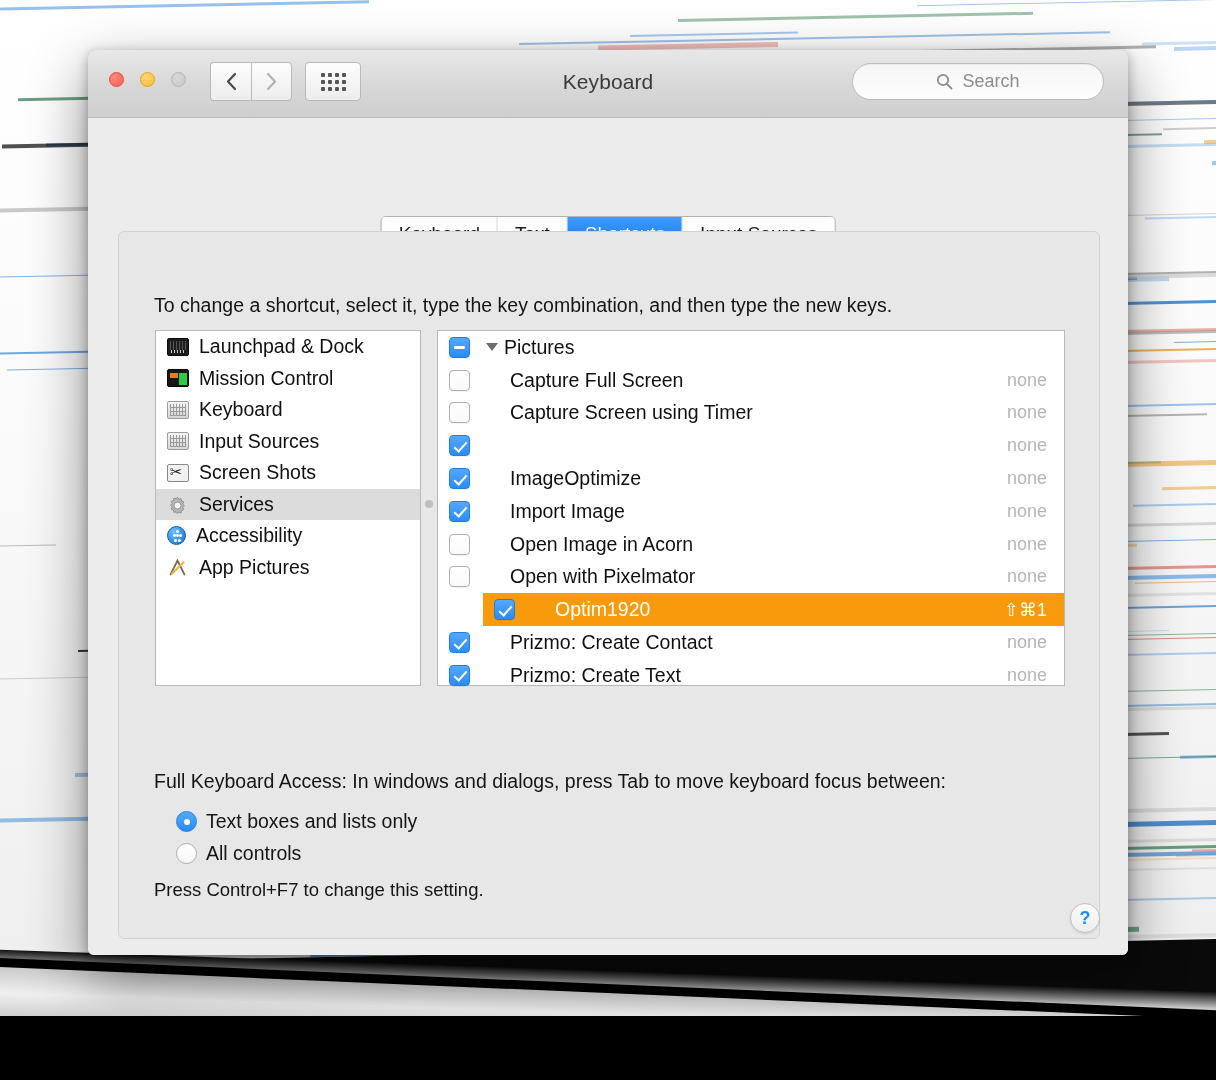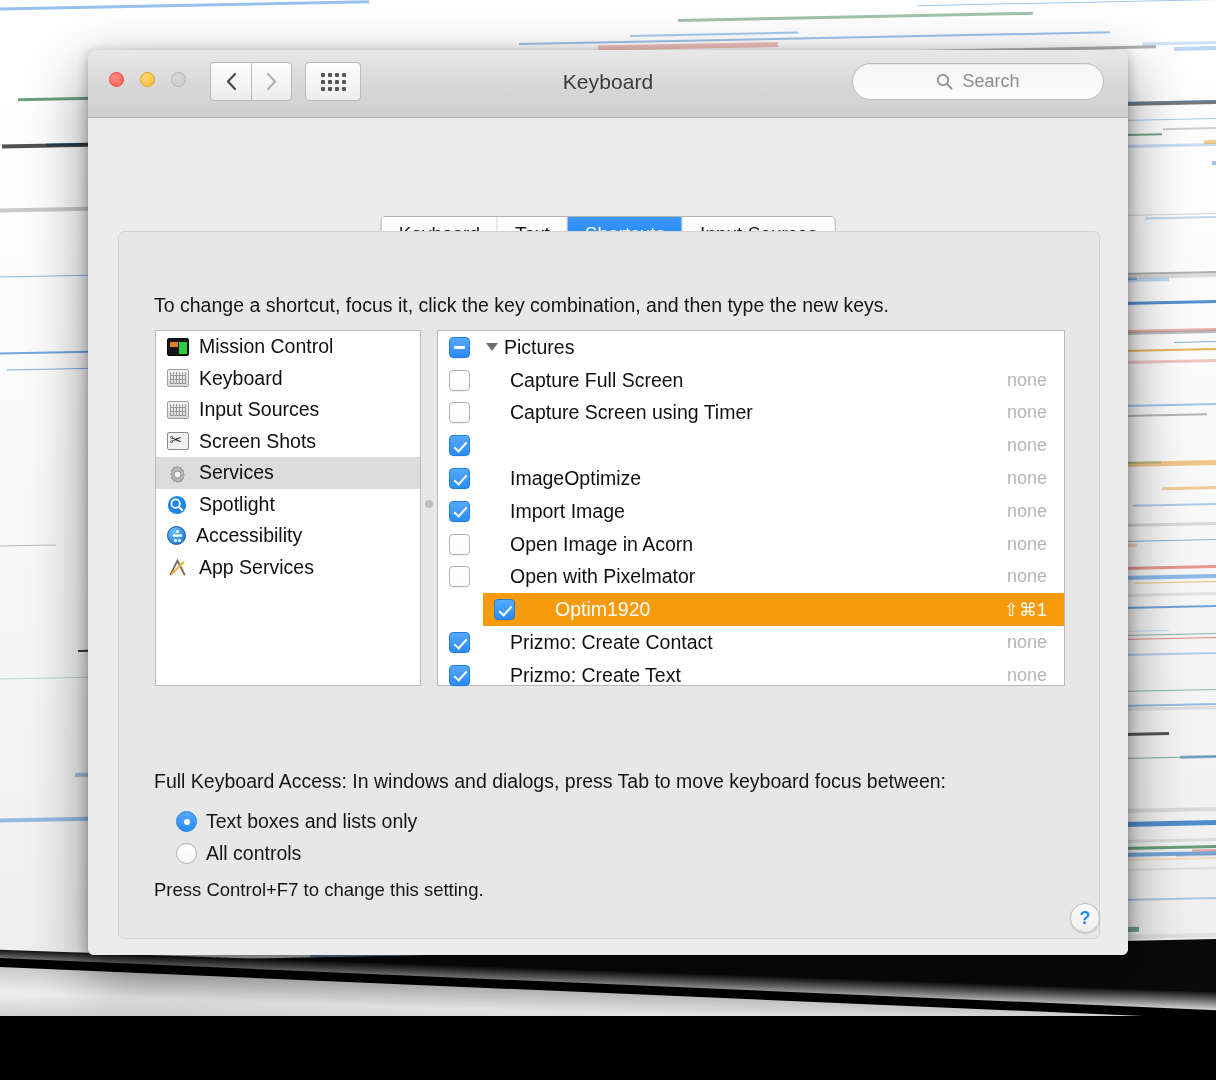--- a/index.html
+++ b/index.html
@@ -438,23 +438,27 @@
 
     <div id="tabbar">
         <div class="tab">Keyboard</div>
         <div class="tab">Text</div>
         <div class="tab active">Shortcuts</div>
         <div class="tab">Input Sources</div>
       </div>
 
     <div id="panel">
 
-      <div id="instruction">To change a shortcut, focus it, click the key combination, and then type the new keys.</div>
+      <div id="instruction">To change a shortcut, select it, type the key combination, and then type the new keys.</div>
 
       <div class="listbox" id="sidebar-list">
+          <div class="side-row">
+            <span class="side-ico ico-launchpad"></span>
+            <span>Launchpad &amp; Dock</span>
+          </div>
           <div class="side-row">
             <span class="side-ico ico-mission"></span>
             <span>Mission Control</span>
           </div>
           <div class="side-row">
             <span class="side-ico ico-keyboard"></span>
             <span>Keyboard</span>
           </div>
           <div class="side-row">
             <span class="side-ico ico-keyboard"></span>
@@ -465,37 +469,29 @@
             <span>Screen Shots</span>
           </div>
           <div class="side-row selected">
             <span class="side-ico"><svg width="21" height="21" viewBox="0 0 24 24">
                 <path d="M12 2.6l1.5 2.2 2.6-.6.5 2.6 2.5 1-1 2.5 1.8 2-1.8 2 1 2.5-2.5 1-.5 2.6-2.6-.6L12 21.4 10.5 19.2l-2.6.6-.5-2.6-2.5-1 1-2.5-1.8-2 1.8-2-1-2.5 2.5-1 .5-2.6 2.6.6z" fill="#b6b6b6" stroke="#8a8a8a" stroke-width="1"></path>
                 <circle cx="12" cy="12" r="4" fill="#f2f2f2" stroke="#8a8a8a" stroke-width="1"></circle>
               </svg></span>
             <span>Services</span>
           </div>
           <div class="side-row">
-            <span class="side-ico"><svg width="20" height="20" viewBox="0 0 22 22">
-                <circle cx="11" cy="11" r="10" fill="#1b87e8"></circle>
-                <circle cx="9.5" cy="9.5" r="4.6" fill="none" stroke="#fff" stroke-width="2"></circle>
-                <line x1="13" y1="13" x2="16.5" y2="16.5" stroke="#fff" stroke-width="2.2" stroke-linecap="round"></line>
-              </svg></span>
-            <span>Spotlight</span>
-          </div>
-          <div class="side-row">
             <span class="side-ico ico-access"></span>
             <span>Accessibility</span>
           </div>
           <div class="side-row">
             <span class="side-ico"><svg width="21" height="19" viewBox="0 0 24 22">
                 <path d="M4 19 L12 3 L20 19" stroke="#7a6a50" stroke-width="2.2" fill="none" stroke-linecap="round"></path>
                 <path d="M5.5 18.2 L19 5" stroke="#e8b53d" stroke-width="2.4" stroke-linecap="round"></path>
               </svg></span>
-            <span>App Services</span>
+            <span>App Pictures</span>
           </div>
         </div>
       <div id="list-scroll-dot"></div>
 
       <div class="listbox" id="shortcut-list">
           <div class="sc-row group">
             <span class="chk mixed"></span>
             <span class="disclosure"></span>
             <span class="sc-label">Pictures</span>
           </div>

